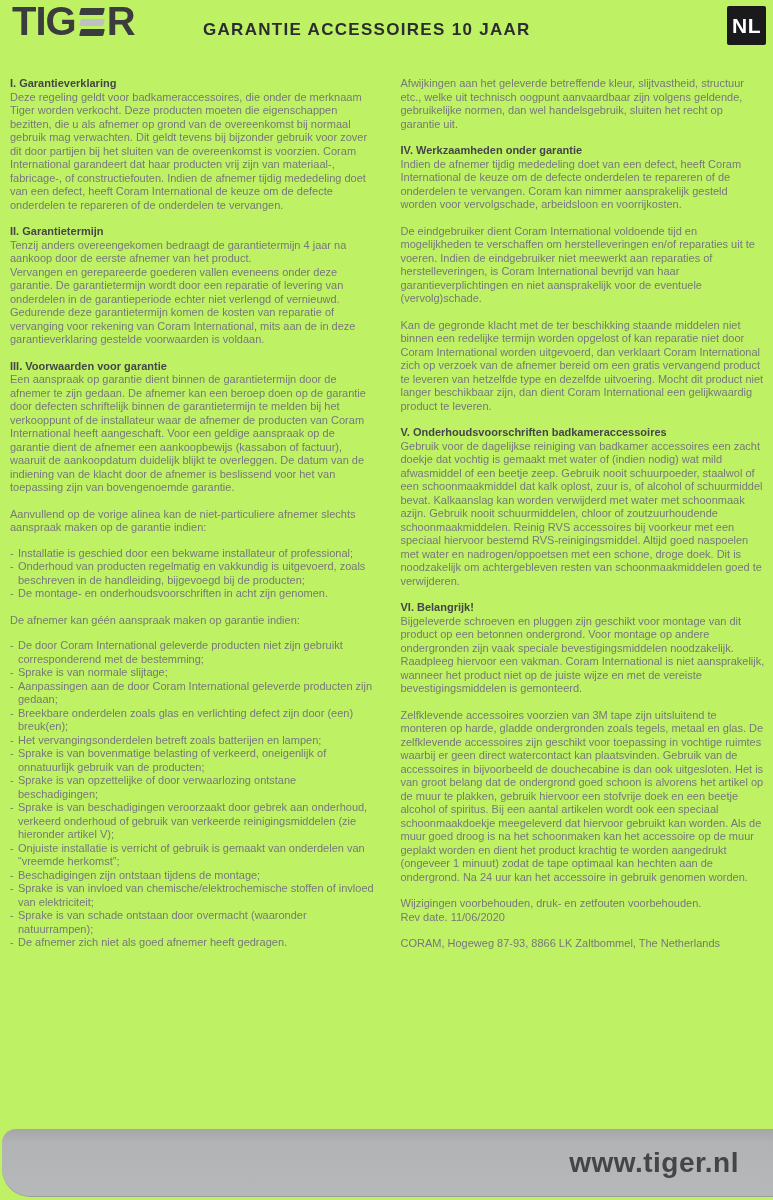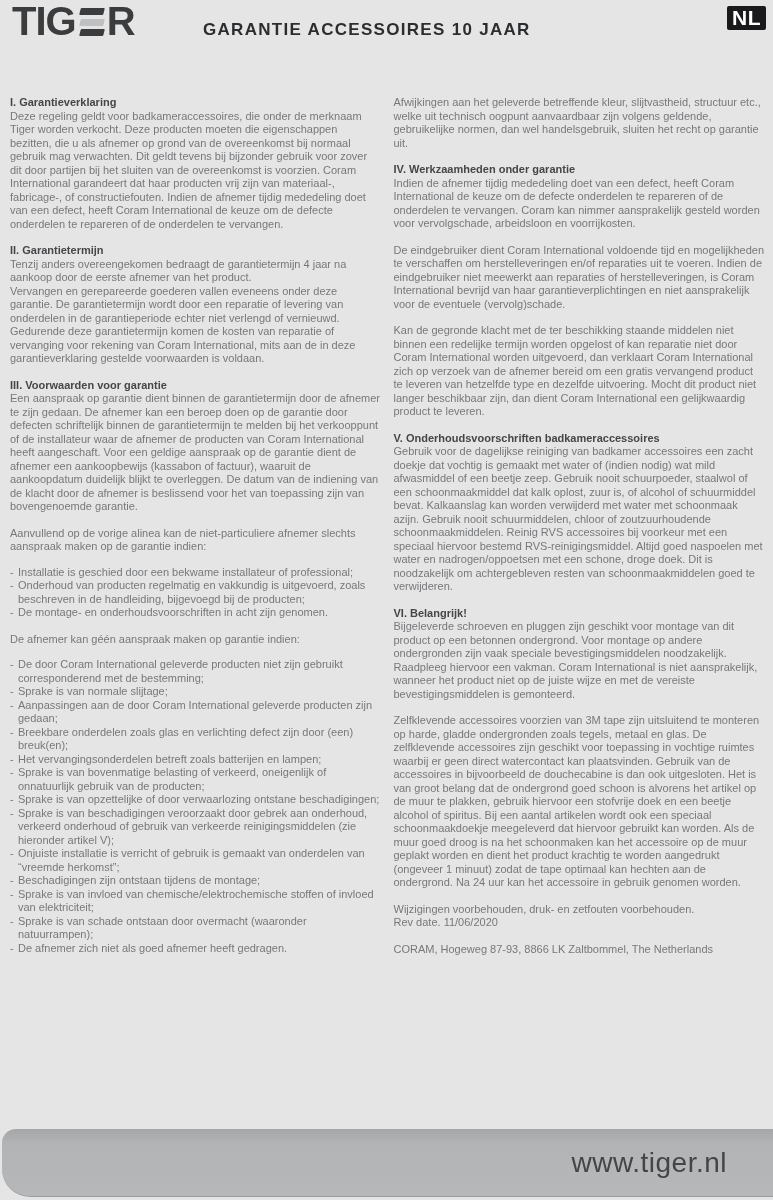--- a/index.html
+++ b/index.html
@@ -1,19 +1,19 @@
 <!DOCTYPE html>
 <html><head>
 <meta charset="utf-8">
 <style>
   html,body{margin:0;padding:0;background:#ffffff;}
   .page{
     position:relative;
     width:773px;height:1200px;
-    background:#e5e5e5;
+    background:#bef264;
     overflow:hidden;
     font-family:"Liberation Sans", sans-serif;
   }
   
   .header{position:absolute;top:0;left:0;right:0;height:70px;}
   .logo{
     position:absolute;left:12px;top:5px;height:32px;
     display:flex;align-items:center;
     color:#3b3c3e;
     font-weight:bold;font-size:40px;letter-spacing:-1px;
@@ -29,50 +29,50 @@
     transform:skewX(-14deg);
     background:#3b3c3e;
   }
   .logo-e .bar-mid{background:#bfc0c2;}
   .title{
     position:absolute;left:203px;top:20px;margin:0;
     font-size:17px;font-weight:bold;letter-spacing:1.3px;
     color:#2c2d2f;white-space:nowrap;
   }
   .badge{
-    position:absolute;left:727px;top:6px;width:39px;height:24px;
+    position:absolute;left:727px;top:6px;width:39px;height:39px;
     background:#1a1a1c;color:#ffffff;border-radius:2px;
     display:flex;align-items:center;justify-content:center;
     font-size:21px;font-weight:bold;letter-spacing:0.5px;
   }
   
   .columns{
-    position:absolute;top:96px;left:10px;right:8px;
-    display:flex;gap:12px;
+    position:absolute;top:77px;left:10px;right:8px;
+    display:flex;gap:26px;
   }
   .col{flex:1 1 0;min-width:0;
     font-size:11px;line-height:13.5px;color:#77787a;
   }
   .heading{font-weight:bold;color:#454648;margin:0;}
   .para{margin:0 0 13px 0;}
   .para.tight{margin-bottom:0;}
   .list{margin:12px 0 13px 0;}
   .list-item{position:relative;padding-left:8px;}
   .list-item::before{content:"-";position:absolute;left:0;top:0;}
   
   .footer{
     position:absolute;top:1129px;left:2px;right:0;height:67px;
     background:linear-gradient(180deg,#a4a6a8 0%,#b1b3b5 20%,#b6b8ba 100%);
     border-radius:14px 0 0 28px;
     border-bottom:1px solid #9b9d9f;
     display:flex;align-items:center;justify-content:flex-end;
   }
   .footer .url{
     font-size:28px;color:#434547;letter-spacing:0.5px;
-    padding-right:46px;font-weight:normal;
+    padding-right:34px;font-weight:bold;
   }
 </style>
 </head>
 <body>
 
 <div class="page">
 
   <header class="header">
     <div class="logo">
       <span class="logo-word">TIG</span>

